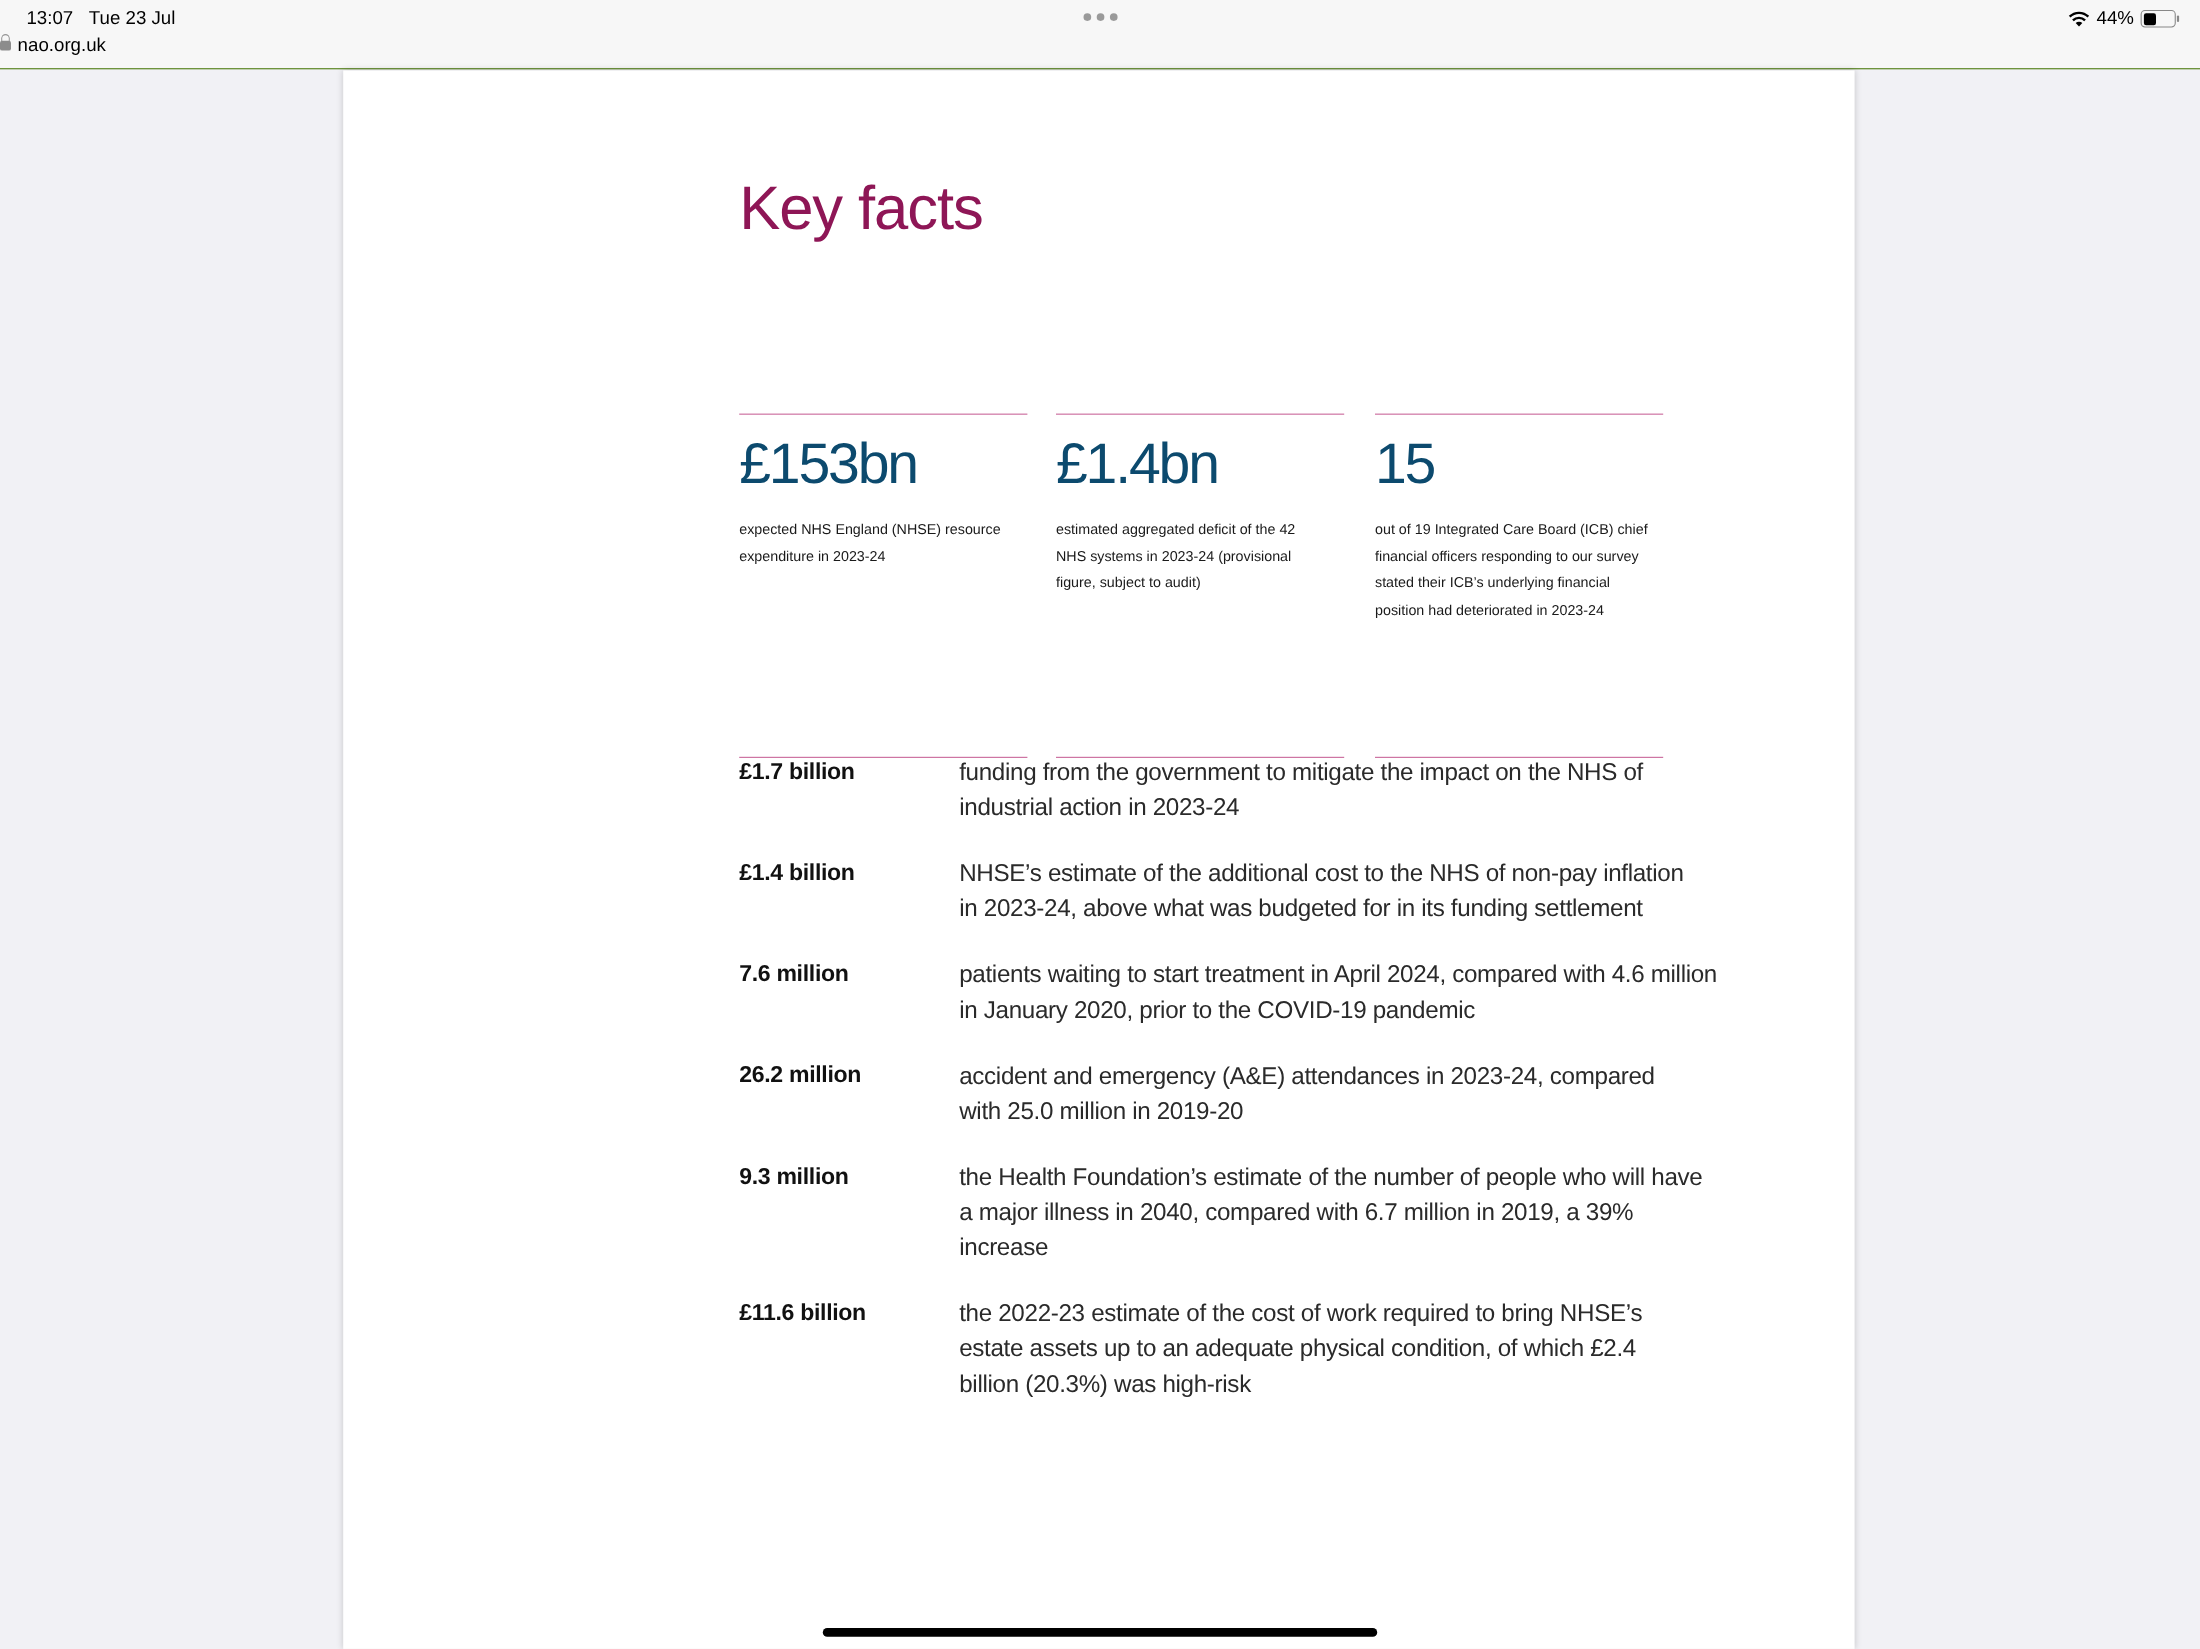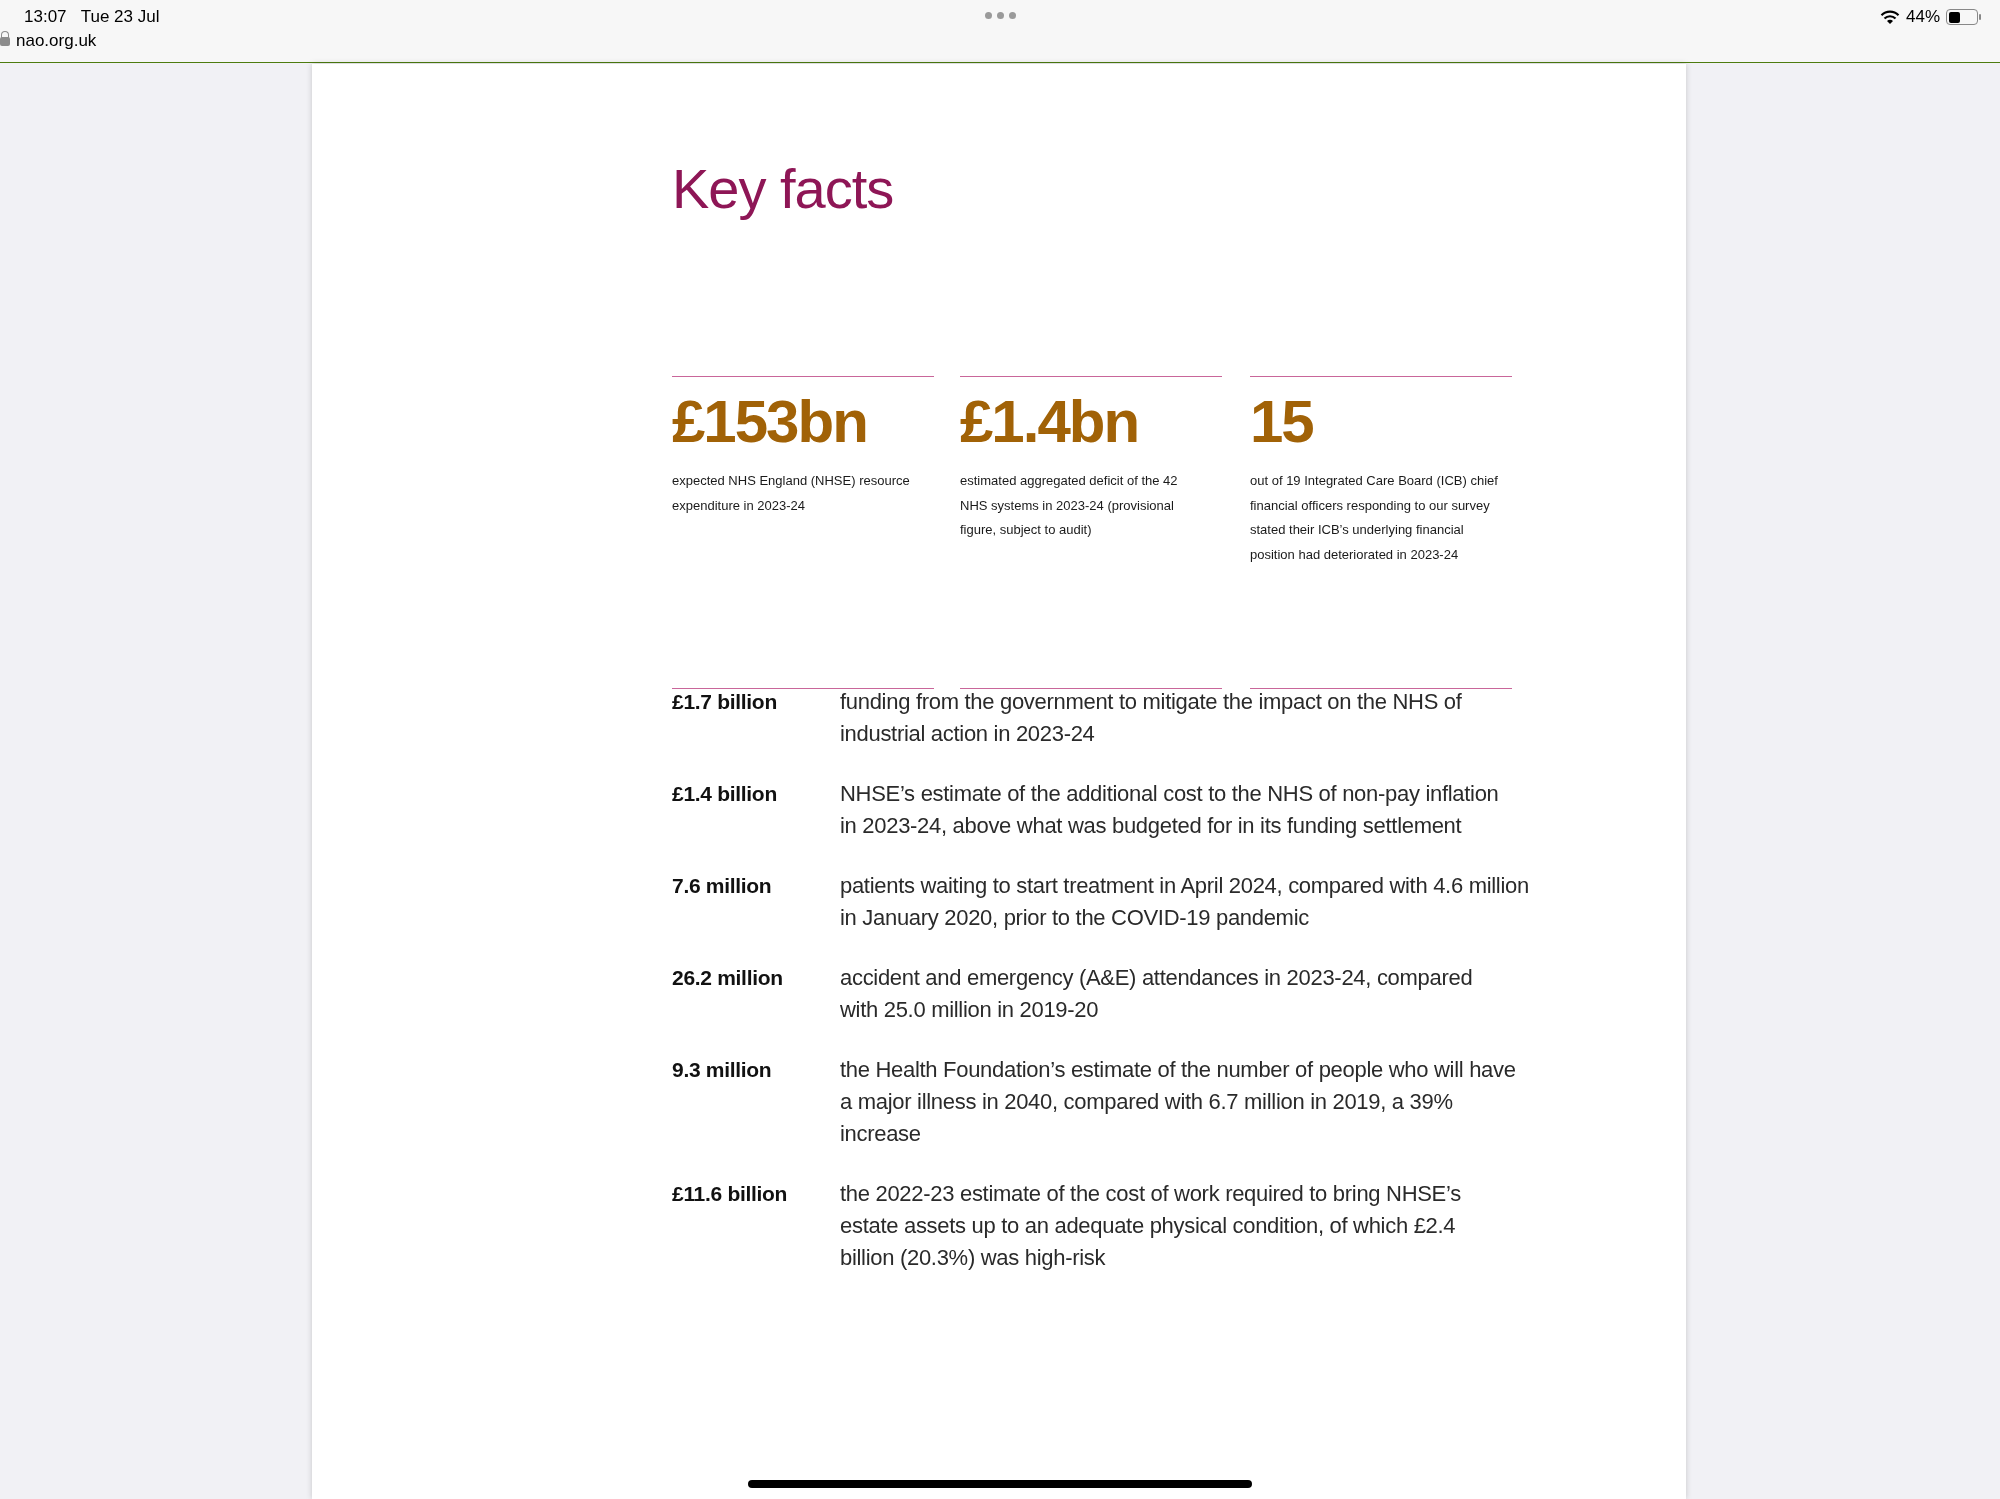--- a/index.html
+++ b/index.html
@@ -11,24 +11,24 @@
   .battery .fill { width: 44%; height: 100%; background: #000; border-radius: 2px; }
   .battery::after { content: ""; position: absolute; right: -4px; top: 4px; width: 2px; height: 6px; background: #888; border-radius: 1px; }
   .dots { position: absolute; left: 985px; top: 12px; display: flex; gap: 5px; }
   .dots span { width: 7px; height: 7px; border-radius: 50%; background: #9a9a9a; display: block; }
   .url { position: absolute; left: 0; width: 2000px; top: 31px; font-size: 17px; color: #000; }
   .url .lock { display: inline-block; width: 10px; height: 9px; background: #8c8c8c; border-radius: 2px; position: relative; margin-right: 6px; top: 0; }
   .url .lock::before { content: ""; position: absolute; left: 1px; top: -6px; width: 6px; height: 6px; border: 1.5px solid #8c8c8c; border-bottom: none; border-radius: 4px 4px 0 0; }
   .page { position: absolute; left: 312px; top: 64px; width: 1374px; height: 1435px; background: #fff; box-shadow: 0 0 6px rgba(0,0,0,0.18); }
   .title { position: absolute; left: 360px; top: 72px; font-size: 56px; color: #8e1656; font-weight: normal; letter-spacing: -1px; margin-top: 20px; }
   .kf { position: absolute; top: 312px; width: 262px; height: 313px; border-top: 1.5px solid #c9669a; border-bottom: 1.5px solid #c9669a; }
-  .kf .big { margin-top: 10px; font-size: 60px; font-weight: bold; color: #a16207; letter-spacing: -2px; line-height: 70px; }
+  .kf .big { margin-top: 10px; font-size: 52px; font-weight: normal; color: #0c4a6e; letter-spacing: -2px; line-height: 70px; }
   .kf .desc { margin-top: 12px; font-size: 13px; line-height: 24.5px; color: #1a1a1a; }
   .facts { position: absolute; left: 360px; top: 622px; width: 940px; }
-  .row { display: flex; margin-bottom: 28px; }
+  .row { display: flex; margin-bottom: 28px; gap: 32px; }
   .row .num { width: 168px; font-size: 21px; font-weight: bold; color: #111; line-height: 32px; letter-spacing: -0.3px; }
   .row .txt { flex: 1; font-size: 22px; color: #2a2a2a; line-height: 32px; letter-spacing: -0.3px; }
   .homebar { position: absolute; left: 748px; top: 1480px; width: 504px; height: 8px; background: #000; border-radius: 4px; }
 </style>
 </head>
 <body>
 
 <div class="statusbar">
   <div class="sb-time">
     <span>13:07</span>&nbsp;&nbsp;&nbsp;<span>Tue 23 Jul</span>

